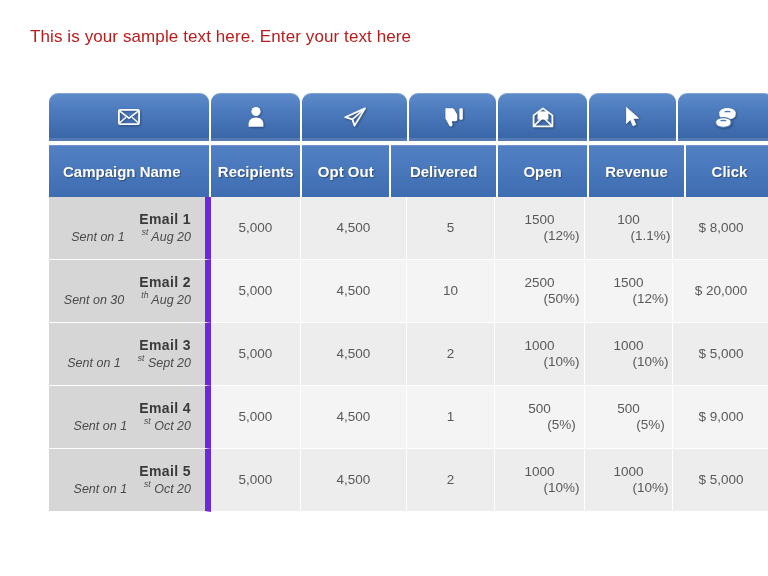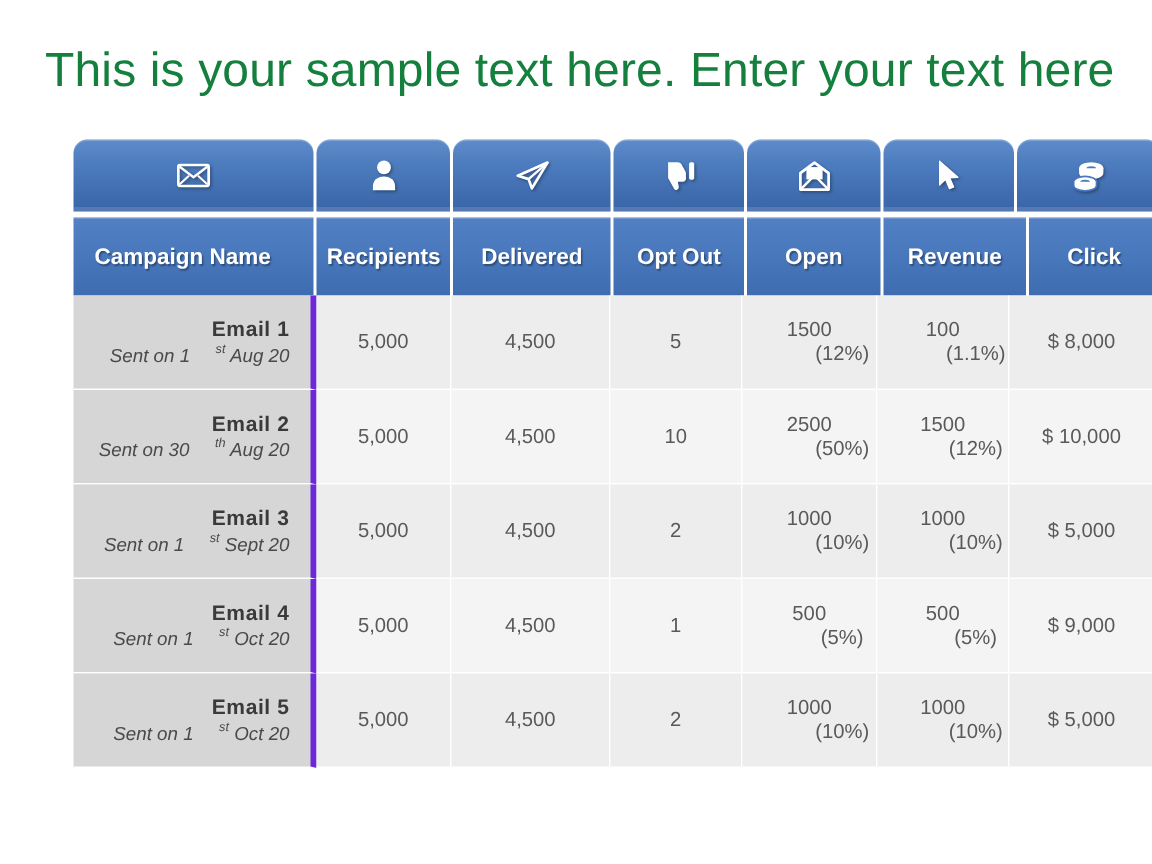--- a/index.html
+++ b/index.html
@@ -20,23 +20,23 @@
     height: 576px;
     box-sizing: border-box;
   }
 
   
   .slide-title {
     position: absolute;
     left: 30px;
     top: 27px;
     width: 710px;
-    font-size: 32px;
+    font-size: 17px;
     font-weight: 400;
-    color: #15803d;
+    color: #b91c1c;
     letter-spacing: 0.1px;
     line-height: 1.2;
     white-space: nowrap;
   }
 
   
   .table-wrap {
     position: absolute;
     left: 22px;
     top: 93px;
@@ -128,21 +128,21 @@
     line-height: 1.22;
   }
   .data-row:nth-child(odd) .cell { background: #ededed; }
   .data-row:nth-child(even) .cell { background: #f4f4f4; }
 
   .cell.name-cell {
     background: #d6d6d6 !important;
     align-items: flex-end;
     justify-content: center;
     padding-right: 14px;
-    border-right: 4px solid #6d28d9;
+    border-right: 6px solid #6d28d9;
   }
   .campaign-name {
     font-size: 14px;
     font-weight: bold;
     color: #3a3a3a;
     letter-spacing: 0.4px;
     text-align: right;
     line-height: 1.25;
   }
   .campaign-sub {
@@ -240,22 +240,22 @@
             <ellipse cx="10.4" cy="15.2" rx="3.2" ry="1.4" fill="#4a79be"></ellipse>
             <path d="M2.8 15.2 v2.4 c0 2 3.4 3.6 7.6 3.6 s7.6-1.6 7.6-3.6 v-2.4" fill="#ffffff" stroke="#4a79be" stroke-width="1.1" stroke-linejoin="round"></path>
           </svg>
         </span>
       </div>
     </div>
 
     <div class="header-row">
       <div class="header-cell first" style="width:162px">Campaign Name</div>
       <div class="header-cell" style="width:90px">Recipients</div>
+      <div class="header-cell" style="width:88px">Opt Out</div>
       <div class="header-cell" style="width:106px">Delivered</div>
-      <div class="header-cell" style="width:88px">Opt Out</div>
       <div class="header-cell" style="width:90px">Open</div>
       <div class="header-cell" style="width:96px">Revenue</div>
       <div class="header-cell" style="width:88px">Click</div>
     </div>
 
     <div class="body-rows" id="body-rows">
         <div class="data-row">
           <div class="cell name-cell" style="width: 162px;">
             <div class="campaign-name">Email  1</div>
             <div class="campaign-sub">Sent on 1<sup>st</sup>  Aug 20</div>
@@ -282,21 +282,21 @@
           <div class="cell" style="width: 106px;">4,500</div>
           <div class="cell" style="width: 88px;">10</div>
           <div class="cell" style="width: 90px;">
             <span class="metric-main">2500</span>
             <span class="metric-sub">(50%)</span>
           </div>
           <div class="cell" style="width: 88px;">
             <span class="metric-main">1500</span>
             <span class="metric-sub">(12%)</span>
           </div>
-          <div class="cell" style="width: 96px; border-right: none;">$ 10,000</div>
+          <div class="cell" style="width: 96px; border-right: none;">$ 20,000</div>
         </div>
         <div class="data-row">
           <div class="cell name-cell" style="width: 162px;">
             <div class="campaign-name">Email  3</div>
             <div class="campaign-sub">Sent on 1<sup>st</sup>  Sept 20</div>
           </div>
           <div class="cell" style="width: 90px;">5,000</div>
           <div class="cell" style="width: 106px;">4,500</div>
           <div class="cell" style="width: 88px;">2</div>
           <div class="cell" style="width: 90px;">

